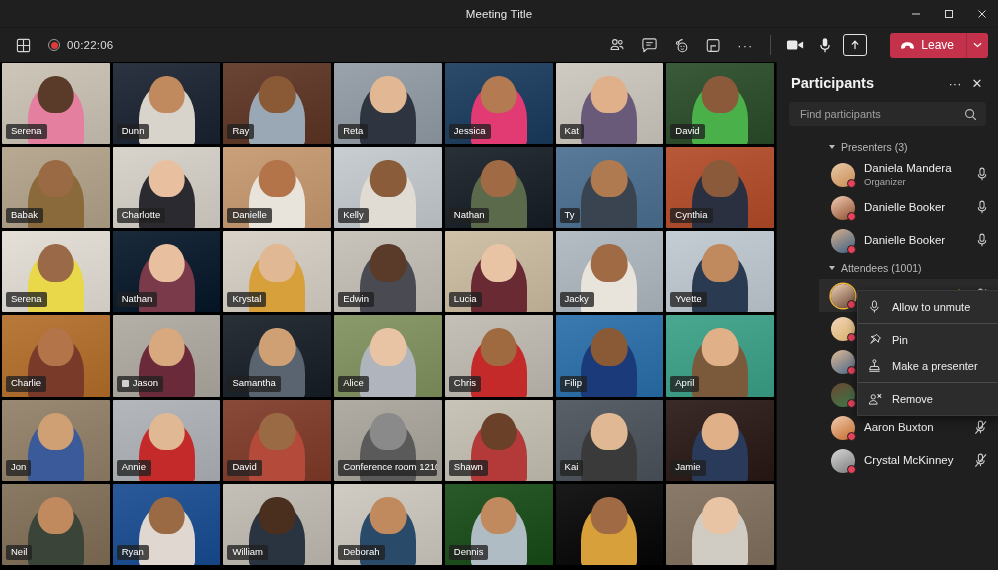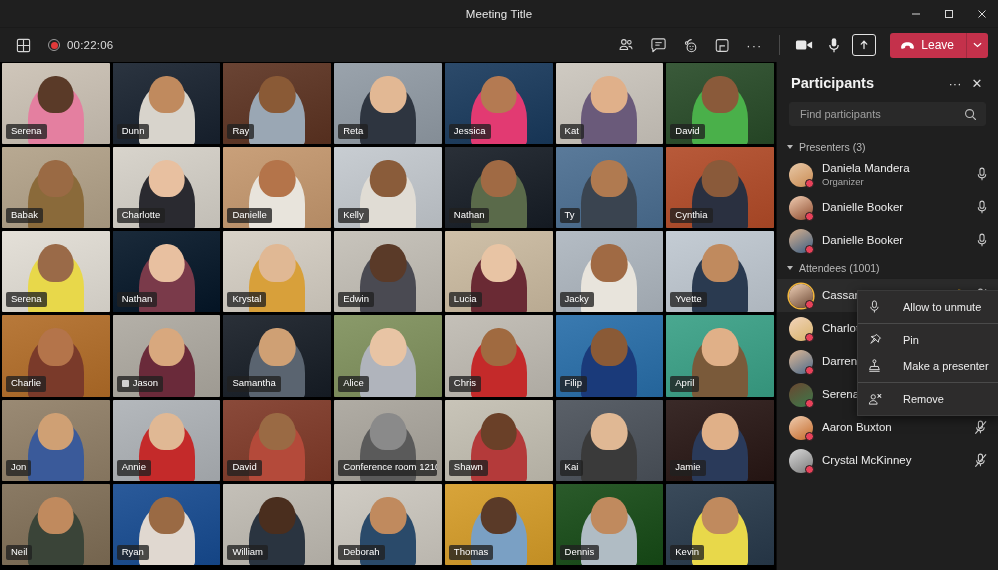--- a/index.html
+++ b/index.html
@@ -63,21 +63,21 @@
   }
   .cmd-group { display: flex; align-items: center; gap: 6px; }
   .divider-v { width: 1px; height: 20px; background: #4a4a4a; margin: 0 8px; }
   .sq-btn {
     width: 24px; height: 22px;
     display: flex; align-items: center; justify-content: center;
     color: #e9e9e9; border-radius: 3px;
   }
   .sq-btn.boxed { border: 1.3px solid #e2e2e2; }
   .leave {
-    display: flex; align-items: stretch; margin-left: 8px;
+    display: flex; align-items: stretch; margin-left: 17px;
     border-radius: 3px; overflow: hidden; height: 25px;
   }
   .leave-main {
     background: #c4314b; color: #fff; font-size: 12px;
     display: flex; align-items: center; gap: 6px;
     padding: 0 12px 0 10px; cursor: default;
   }
   .leave-chev {
     background: #c4314b; color: #fff; width: 22px;
     display: flex; align-items: center; justify-content: center;
@@ -155,21 +155,21 @@
     display: flex; align-items: center;
     padding: 0 8px 0 10px;
   }
   .search-box input {
     flex: 1; background: transparent; border: none; outline: none;
     color: #cfcfcf; font-size: 11px;
     font-family: "Liberation Sans", sans-serif;
   }
   .search-box input::placeholder { color: #a0a0a0; }
 
-  .plist { flex: 1; overflow: hidden; padding-bottom: 4px; }
+  .plist { flex: 1; overflow: hidden; padding-bottom: 4px; margin-left: 42px; }
   .group-head {
     display: flex; align-items: center; gap: 6px;
     padding: 5px 12px 5px 10px;
     font-size: 10.5px; color: #b9b9b9;
   }
   .chev-d {
     width: 0; height: 0;
     border-left: 3.5px solid transparent;
     border-right: 3.5px solid transparent;
     border-top: 4.5px solid #b9b9b9;
@@ -214,21 +214,21 @@
     position: absolute;
     left: 80px; top: 228px;
     width: 143px;
     background: #2d2c2c;
     border: 1px solid #3a3a3a;
     box-shadow: 0 3px 10px rgba(0,0,0,.55);
     padding: 3px 0;
     z-index: 20;
   }
   .ctxitem {
-    display: flex; align-items: center; gap: 21px;
+    display: flex; align-items: center; gap: 10px;
     height: 26px; padding: 0 10px 0 9px;
     color: #ededed; font-size: 11px;
     cursor: default;
   }
   .ctxsep { height: 1px; background: #4a4a4a; margin: 3px 0; }
   .ctxicon {
     width: 15px; display: flex; align-items: center; justify-content: center;
     color: #dcdcdc; flex: 0 0 15px;
   }
   svg { display: block; }
@@ -659,41 +659,25 @@
           </div>
           <div class="tile">
             <div class="bg" style="background:linear-gradient(160deg,#d0ccc4,#bab6ae)"></div>
             <div class="person" style="background:#2a4a6a"></div>
             <div class="head" style="background:#c08a5e"></div>
             <div class="namebar">
               <span>Deborah</span>
             </div>
           </div>
           <div class="tile">
-            <div class="bg" style="background:linear-gradient(160deg,#d8a43a,#c28e24)"></div>
-            <div class="person" style="background:#7aa0c4"></div>
-            <div class="head" style="background:#5a3a28"></div>
-            <div class="namebar">
-              <span>Thomas</span>
-            </div>
-          </div>
-          <div class="tile">
             <div class="bg" style="background:linear-gradient(160deg,#2a5a2a,#144414)"></div>
             <div class="person" style="background:#b0bcc4"></div>
             <div class="head" style="background:#c08a5e"></div>
             <div class="namebar">
               <span>Dennis</span>
-            </div>
-          </div>
-          <div class="tile">
-            <div class="bg" style="background:linear-gradient(160deg,#3a4a5a,#243444)"></div>
-            <div class="person" style="background:#e8d84a"></div>
-            <div class="head" style="background:#c08a5e"></div>
-            <div class="namebar">
-              <span>Kevin</span>
             </div>
           </div>
           <div class="tile">
             <div class="bg" style="background:linear-gradient(160deg,#1a1a1a,#040404)"></div>
             <div class="person" style="background:#d8a03a"></div>
             <div class="head" style="background:#a06a44"></div>
           </div>
           <div class="tile">
             <div class="bg" style="background:linear-gradient(160deg,#8a7a6a,#746454)"></div>
             <div class="person" style="background:#d0ccc4"></div>

